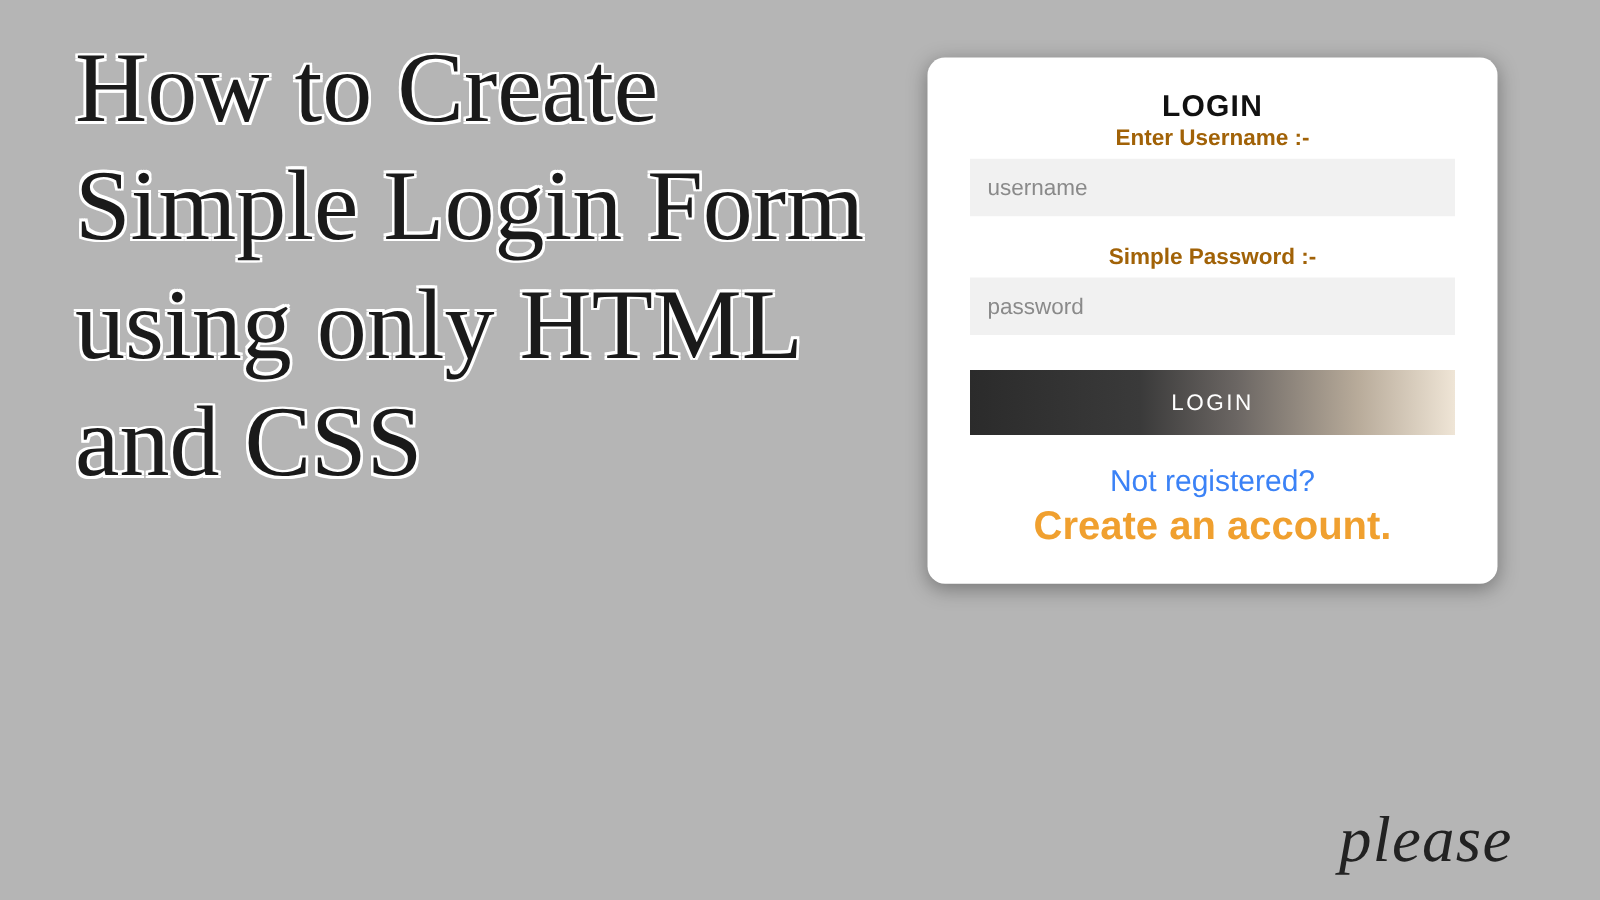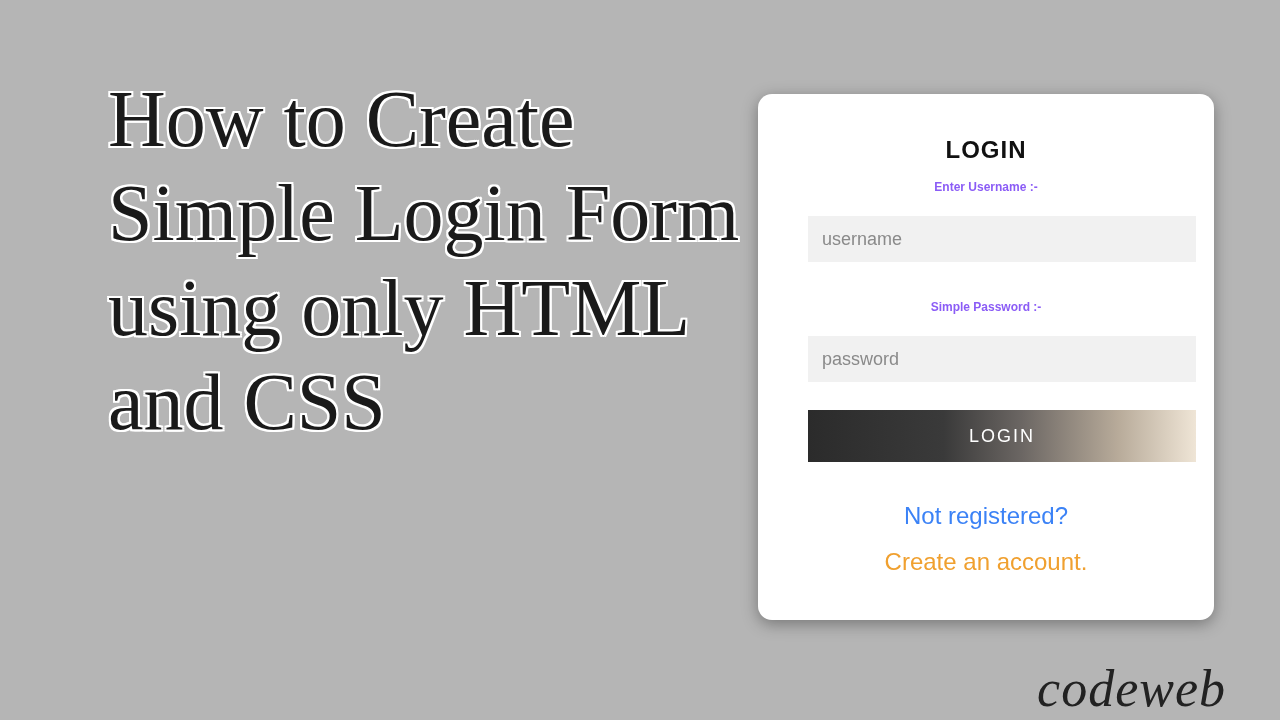--- a/index.html
+++ b/index.html
@@ -1,15 +1,15 @@
 <!DOCTYPE html>
 <html><head>
 <meta charset="utf-8">
 <style>
-  * { box-sizing: border-box; margin: 16px; padding: 0; }
+  * { box-sizing: border-box; margin: 0; padding: 0; }
   html, body { width: 1280px; height: 720px; overflow: hidden; }
   body {
     background: #b5b5b5;
     font-family: Arial, Helvetica, sans-serif;
     position: relative;
   }
 
   .headline {
     position: absolute;
     left: 60px;
@@ -61,23 +61,23 @@
     color: #111;
   }
   .card-subtitle {
     font-size: 18px;
     color: #222;
     margin-top: 2px;
     margin-bottom: 26px;
   }
 
   .field-label {
-    font-size: 12px;
+    font-size: 18px;
     font-weight: bold;
-    color: #8b5cf6;
+    color: #a16207;
     margin-bottom: 6px;
   }
   .text-input {
     width: 100%;
     height: 46px;
     background: #f1f1f1;
     border: none;
     padding: 0 14px;
     font-size: 18px;
     color: #444;
@@ -99,24 +99,25 @@
     margin-top: 6px;
     margin-bottom: 24px;
   }
 
   .not-reg {
     font-size: 24px;
     color: #3b82f6;
     margin-bottom: 2px;
   }
   .create-link {
-    font-size: 24px;
+    font-size: 32px;
     color: #f0a02f;
     text-decoration: none;
     display: inline-block;
+    font-weight: bold;
   }
 </style>
 </head>
 <body>
 
 <div class="headline">How to Create Simple Login Form using only HTML and CSS</div>
 
 <div class="card">
   <div class="card-title">LOGIN</div>
 
@@ -125,13 +126,13 @@
 
   <div class="field-label">Simple Password :-</div>
   <input type="password" class="text-input" placeholder="password" style="">
 
   <button class="login-btn">LOGIN</button>
 
   <div class="not-reg">Not registered?</div>
   <a href="#" class="create-link">Create an account.</a>
 </div>
 
-<div class="brand">codeweb</div>
+<div class="brand">please</div>
 
 </body></html>

